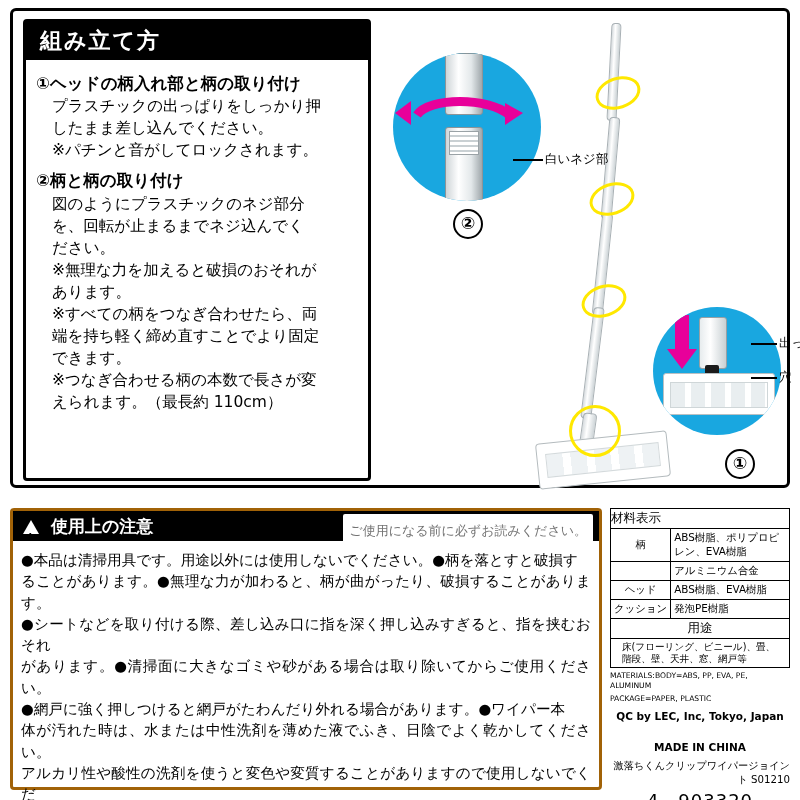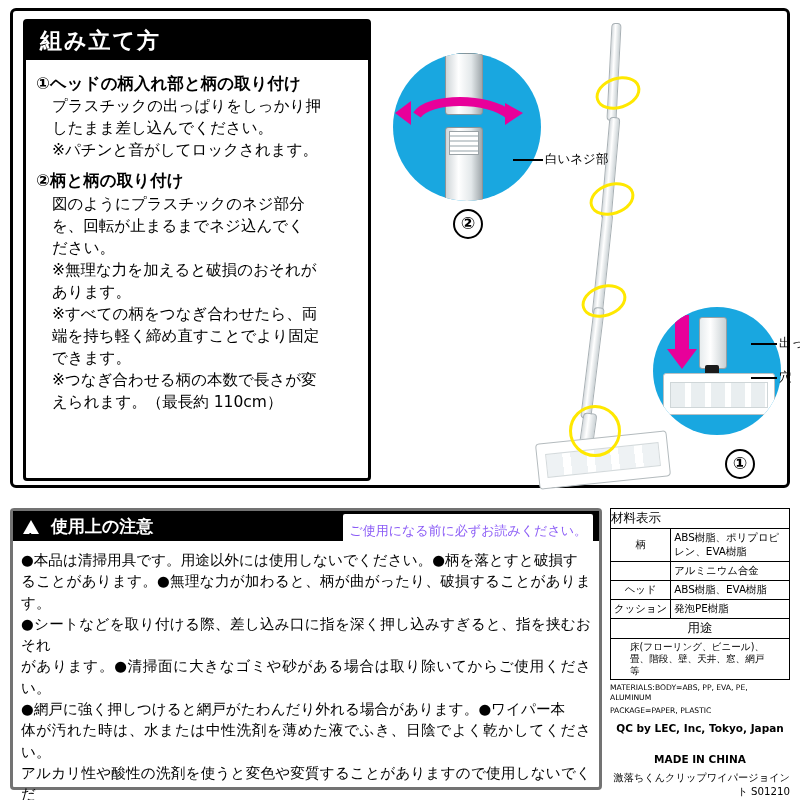--- a/index.html
+++ b/index.html
@@ -125,36 +125,36 @@
     background:repeating-linear-gradient(to right,#eef2f4 0 16px,#ffffff 16px 24px);
     border:1px solid #d4dadc;
   }
   .ring{
     position:absolute;border:3px solid #ffe800;border-radius:50%;
   }
 
   
   .caution-box{
     position:absolute;left:10px;top:508px;width:592px;height:282px;
-    border:3px solid #737373;border-radius:4px;box-sizing:border-box;background:#fff;
+    border:3px solid #a16207;border-radius:4px;box-sizing:border-box;background:#fff;
   }
   .caution-title{
     position:absolute;left:0;top:0;width:100%;height:30px;background:#000;color:#fff;
     font-size:17px;font-weight:bold;line-height:30px;box-sizing:border-box;padding-left:10px;
   }
   .caution-title .tri{
     display:inline-block;width:0;height:0;border-left:8px solid transparent;
     border-right:8px solid transparent;border-bottom:14px solid #fff;
     position:relative;top:2px;margin-right:6px;
   }
   .caution-title .tri:after{
     content:"!";position:absolute;left:-3px;top:3px;color:#000;font-size:10px;font-weight:bold;
   }
   .caution-sub{
-    position:absolute;right:6px;top:3px;background:#fff;color:#8b5cf6;
+    position:absolute;right:6px;top:3px;background:#fff;color:#737373;
     font-size:13px;padding:2px 6px;border-radius:2px;font-weight:normal;
   }
   .caution-body{
     position:absolute;left:0;top:34px;width:100%;
     padding:4px 8px 0 8px;box-sizing:border-box;
     font-size:14.6px;line-height:1.46;text-align:justify;
   }
 
   
   .mat-box{
@@ -163,21 +163,21 @@
   .mat-title{
     text-align:left;font-size:12.5px;border:1px solid #000;border-bottom:none;
     padding:1px 0;
   }
   table.mat{
     border-collapse:collapse;width:100%;font-size:10.4px;
   }
   table.mat td{border:1px solid #000;padding:2px 3px;vertical-align:middle;}
   table.mat td.k{width:44px;text-align:center;white-space:nowrap;}
   .use-title{text-align:center;font-size:12.5px;border:1px solid #000;border-top:none;padding:1px 0;}
-  .use-val{border:1px solid #000;border-top:none;font-size:9.6px;padding:2px 19px;line-height:1.25;}
+  .use-val{border:1px solid #000;border-top:none;font-size:9.6px;padding:2px 11px;line-height:1.25;}
   .mat-small{font-size:7.6px;line-height:1.3;margin-top:3px;}
   .qc{font-size:10.5px;font-weight:bold;text-align:center;margin-top:5px;line-height:1.45;}
   .prodline{font-size:10.2px;text-align:right;margin-top:4px;}
   .barcode-num{font-size:18px;text-align:center;margin-top:2px;letter-spacing:1px;}
 </style>
 </head>
 <body>
 
 <div class="page">
 

